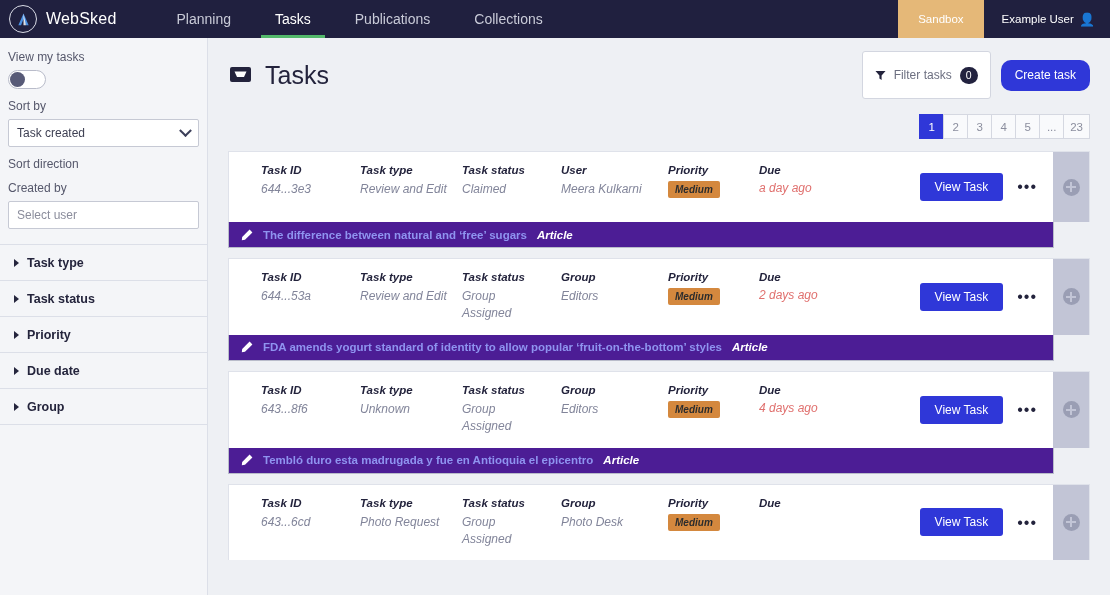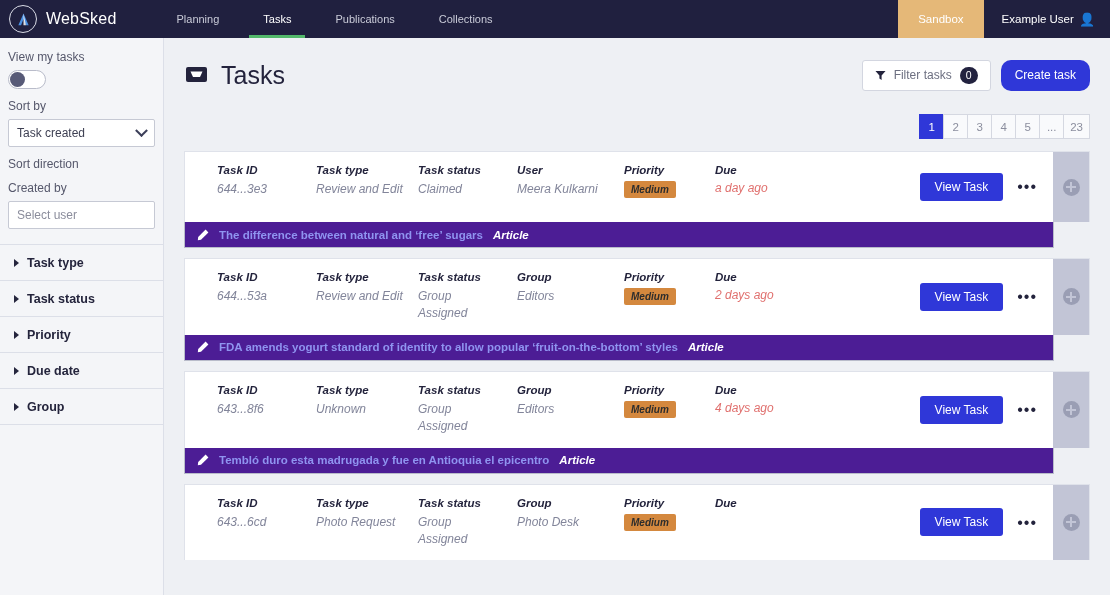--- a/index.html
+++ b/index.html
@@ -40,21 +40,21 @@
     color: #ffffff;
     font-size: 16px;
     letter-spacing: .2px;
     padding-right: 38px;
   }
   .nav-items { display: flex; align-items: stretch; }
   .nav-item {
     display: flex; align-items: center;
     padding: 4px 22px;
     color: #c9cbd8;
-    font-size: 11px;
+    font-size: 14px;
     position: relative;
     cursor: pointer;
   }
   .nav-item.active { color: #ffffff; }
   .nav-item.active::after {
     content: "";
     position: absolute;
     left: 8px; right: 8px; bottom: 0;
     height: 3px;
     background: #53b96b;
@@ -77,21 +77,21 @@
     font-size: 11.5px;
     cursor: pointer;
   }
   .user-glyph { font-size: 13px; line-height: 1; }
 
   
   .body-wrap { display: flex; height: 557px; }
 
   
   .sidebar {
-    width: 164px;
+    width: 208px;
     background: #f4f5f8;
     border-right: 1px solid #dcdfe8;
     padding: 0;
     flex: none;
   }
   .side-pad { padding: 10px 8px 0 8px; }
   .side-label {
     font-size: 12px;
     color: #55576b;
     margin-bottom: 6px;
@@ -177,21 +177,21 @@
   .page-title {
     display: flex; align-items: center; gap: 12px;
     font-size: 25px;
     color: #23233c;
   }
   .head-actions {
     margin-left: auto;
     display: flex; align-items: center; gap: 10px;
   }
   .filter-btn {
-    height: 31px;
+    height: 48px;
     background: #ffffff;
     border: 1px solid #d3d6e0;
     border-radius: 3px;
     display: flex; align-items: center; gap: 8px;
     padding: 0 12px;
     font-size: 12px;
     color: #6c6f80;
     cursor: pointer;
   }
   .count-pill {

